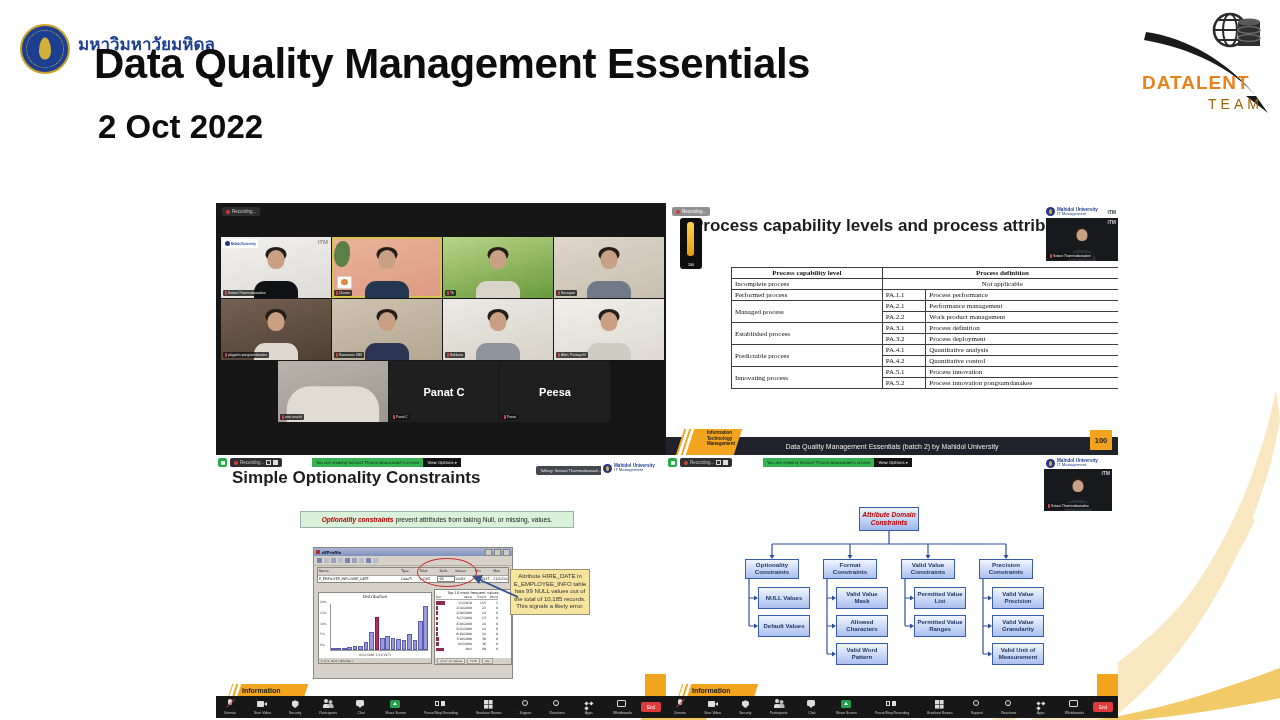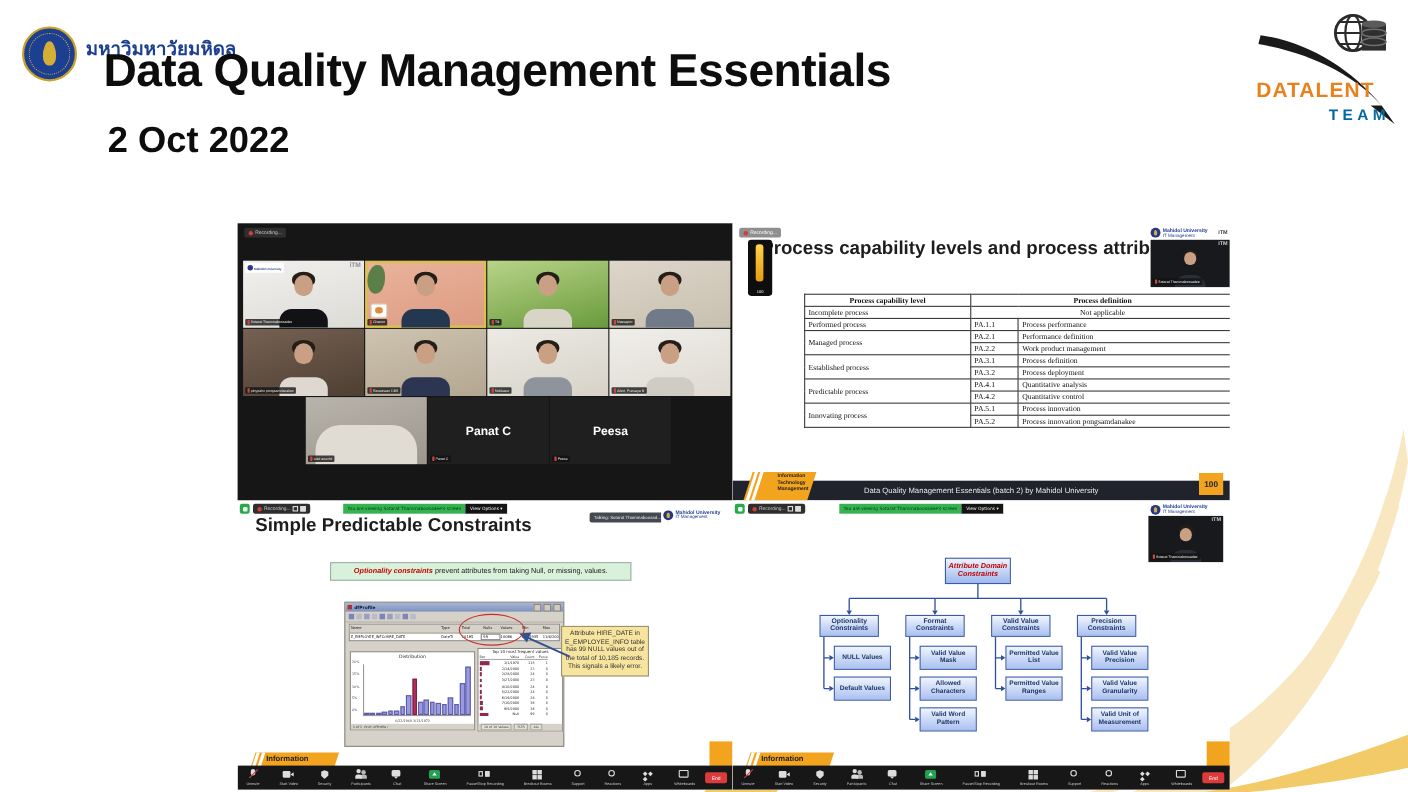--- a/index.html
+++ b/index.html
@@ -15,21 +15,21 @@
   .mu-logo::after{content:'';position:absolute;left:50%;top:50%;transform:translate(-50%,-52%);
            width:12px;height:22px;background:#d4af37;border-radius:50% 50% 42% 42%/62% 62% 38% 38%;}
   .thai-name{position:absolute;left:78px;top:30px;font-family:"DejaVu Sans",sans-serif;
            font-weight:bold;font-size:17px;color:#1d3f91;}
   .page-title{position:absolute;left:94px;top:40px;font-size:42px;font-weight:700;color:#0d0d0d;
            letter-spacing:-0.5px;white-space:nowrap;}
   .page-date{position:absolute;left:98px;top:108px;font-size:33px;font-weight:600;color:#0d0d0d;}
 
   .datalent{position:absolute;right:8px;top:6px;width:176px;height:120px;}
   .dl-brand{position:absolute;left:46px;top:66px;font-size:19px;font-weight:bold;color:#e8821e;letter-spacing:1px;}
-  .dl-team{position:absolute;left:112px;top:90px;font-size:14px;font-weight:bold;color:#0369a1;letter-spacing:4px;}
+  .dl-team{position:absolute;left:112px;top:90px;font-size:14px;font-weight:normal;color:#a16207;letter-spacing:4px;}
 
   
   .bg-swoosh{position:absolute;right:0;bottom:0;width:640px;height:340px;z-index:0;}
 
   
   .shot{position:absolute;overflow:hidden;z-index:2;}
   .s1{left:216px;top:203px;width:450px;height:252px;background:#161616;}
   .s2{left:666px;top:203px;width:452px;height:252px;background:#fff;}
   .s3{left:216px;top:455px;width:450px;height:263px;background:#fff;}
   .s4{left:666px;top:455px;width:452px;height:263px;background:#fff;}
@@ -427,21 +427,21 @@
         <td colspan="2" class="ctr">Not applicable</td>
         </tr>
     <tr>
           <td class="lvl">Performed process</td>
         <td class="pid">PA.1.1</td>
         <td>Process performance</td>
         </tr>
     <tr>
           <td class="lvl" rowspan="2">Managed process</td>
         <td class="pid">PA.2.1</td>
-        <td>Performance definition</td>
+        <td>Performance management</td>
         </tr>
     <tr>
           <td class="pid">PA.2.2</td>
         <td>Work product management</td>
         </tr>
     <tr>
           <td class="lvl" rowspan="2">Established process</td>
         <td class="pid">PA.3.1</td>
         <td>Process definition</td>
         </tr>
@@ -491,21 +491,21 @@
   <div class="rec-badge" style="left:14px;top:3px">
     <i class="rec-dot"></i>
     <span>Recording...</span>
     <i class="rec-ctl"></i>
     <i class="rec-ctl" style="background:#ddd"></i>
   </div>
   <div class="view-banner" style="left:96px;top:3px">
     <span class="vb-green">You are viewing Sotarat Thammaboosadee's screen</span>
     <span class="vb-opts">View Options ▾</span>
   </div>
-  <div class="slide-title" style="left:16px;top:13px">Simple Predictable Constraints</div>
+  <div class="slide-title" style="left:16px;top:13px">Simple Optionality Constraints</div>
   <div class="talk-badge" style="left:320px;top:11px">Talking: Sotarat Thammaboosad...</div>
   <div class="mu-strip" style="right:1px;top:5px;width:64px;height:16px">
     <i class="mu-dot"></i>
     <span class="mu-lines">
       <span class="mu-l1">Mahidol University</span>
       <span class="mu-l2">IT Management</span>
     </span>
   </div>
 
   <div class="def-box">

